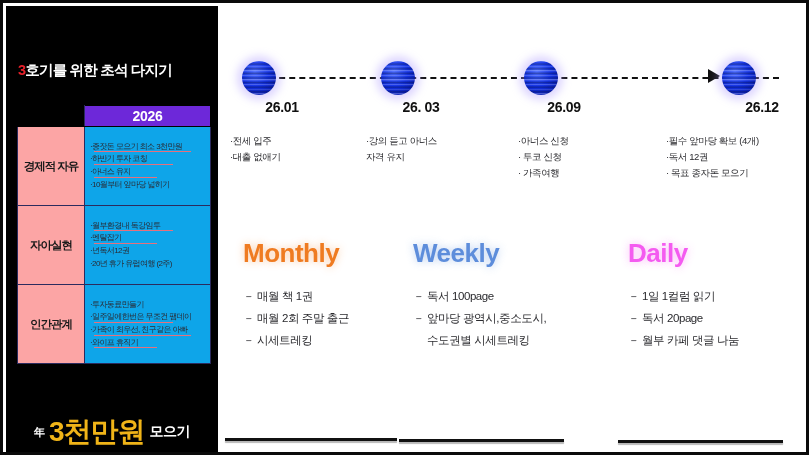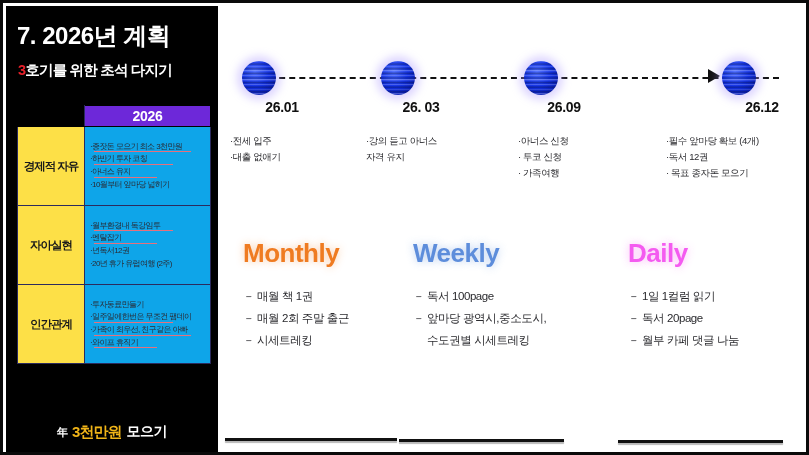--- a/index.html
+++ b/index.html
@@ -52,21 +52,21 @@
     background:#000000;border-color:#000000;border-right-color:#2b2b5e;
     height:20px;width:66px;
   }
   .tbl .hdr-year{
     background:#6d28d9;border-color:#000000;border-left-color:#2b2b5e;
     color:#ffffff;font-size:14px;font-weight:bold;
     text-align:center;height:20px;
     letter-spacing:-0.3px;
   }
   .tbl .cat{
-    background:#fde047;
+    background:#fca5a5;
     color:#1a1a1a;
     font-size:11.5px;font-weight:bold;
     text-align:center;
     letter-spacing:-1px;
     width:66px;
   }
   .tbl .items{
     background:#0ea5e9;
     padding:5px 3px 5px 5px;
   }
@@ -94,21 +94,21 @@
   .row2 .items{height:68px;}
   .row3 .items{height:68px;}
   
   .goal{
     position:absolute;left:0;top:404px;width:212px;height:44px;
     display:flex;align-items:center;justify-content:center;
     color:#ffffff;
     white-space:nowrap;
   }
   .goal .yr{font-size:11px;font-weight:bold;margin-right:4px;}
-  .goal .amt{font-size:15px;font-weight:bold;color:#f0b418;letter-spacing:-1px;}
+  .goal .amt{font-size:28px;font-weight:bold;color:#f0b418;letter-spacing:-1px;}
   .goal .tail{font-size:14px;font-weight:bold;margin-left:5px;letter-spacing:-0.5px;}
   .goal-line{
     position:absolute;left:8px;top:447px;width:196px;height:2px;background:#ffffff;
   }
   
   .timeline-area{
     position:absolute;left:215px;top:3px;right:3px;bottom:3px;
     background:#ffffff;
   }
   .tl-line{
@@ -166,21 +166,20 @@
     box-shadow:0 2px 1px rgba(0,0,0,0.28);
   }
 </style>
 </head>
 <body>
 
 <div id="slide">
 
   <div class="left-panel">
 
-    <div class="title-main">7. 2026년 계획</div>
 
     <div class="title-sub"><span class="hl">3</span><span>호기를 위한 초석 다지기</span></div>
 
     <table class="tbl">
       <tbody>
           <tr>
         <td class="hdr-blank"></td>
         <td class="hdr-year">2026</td>
       </tr>
       <tr class="row1">

